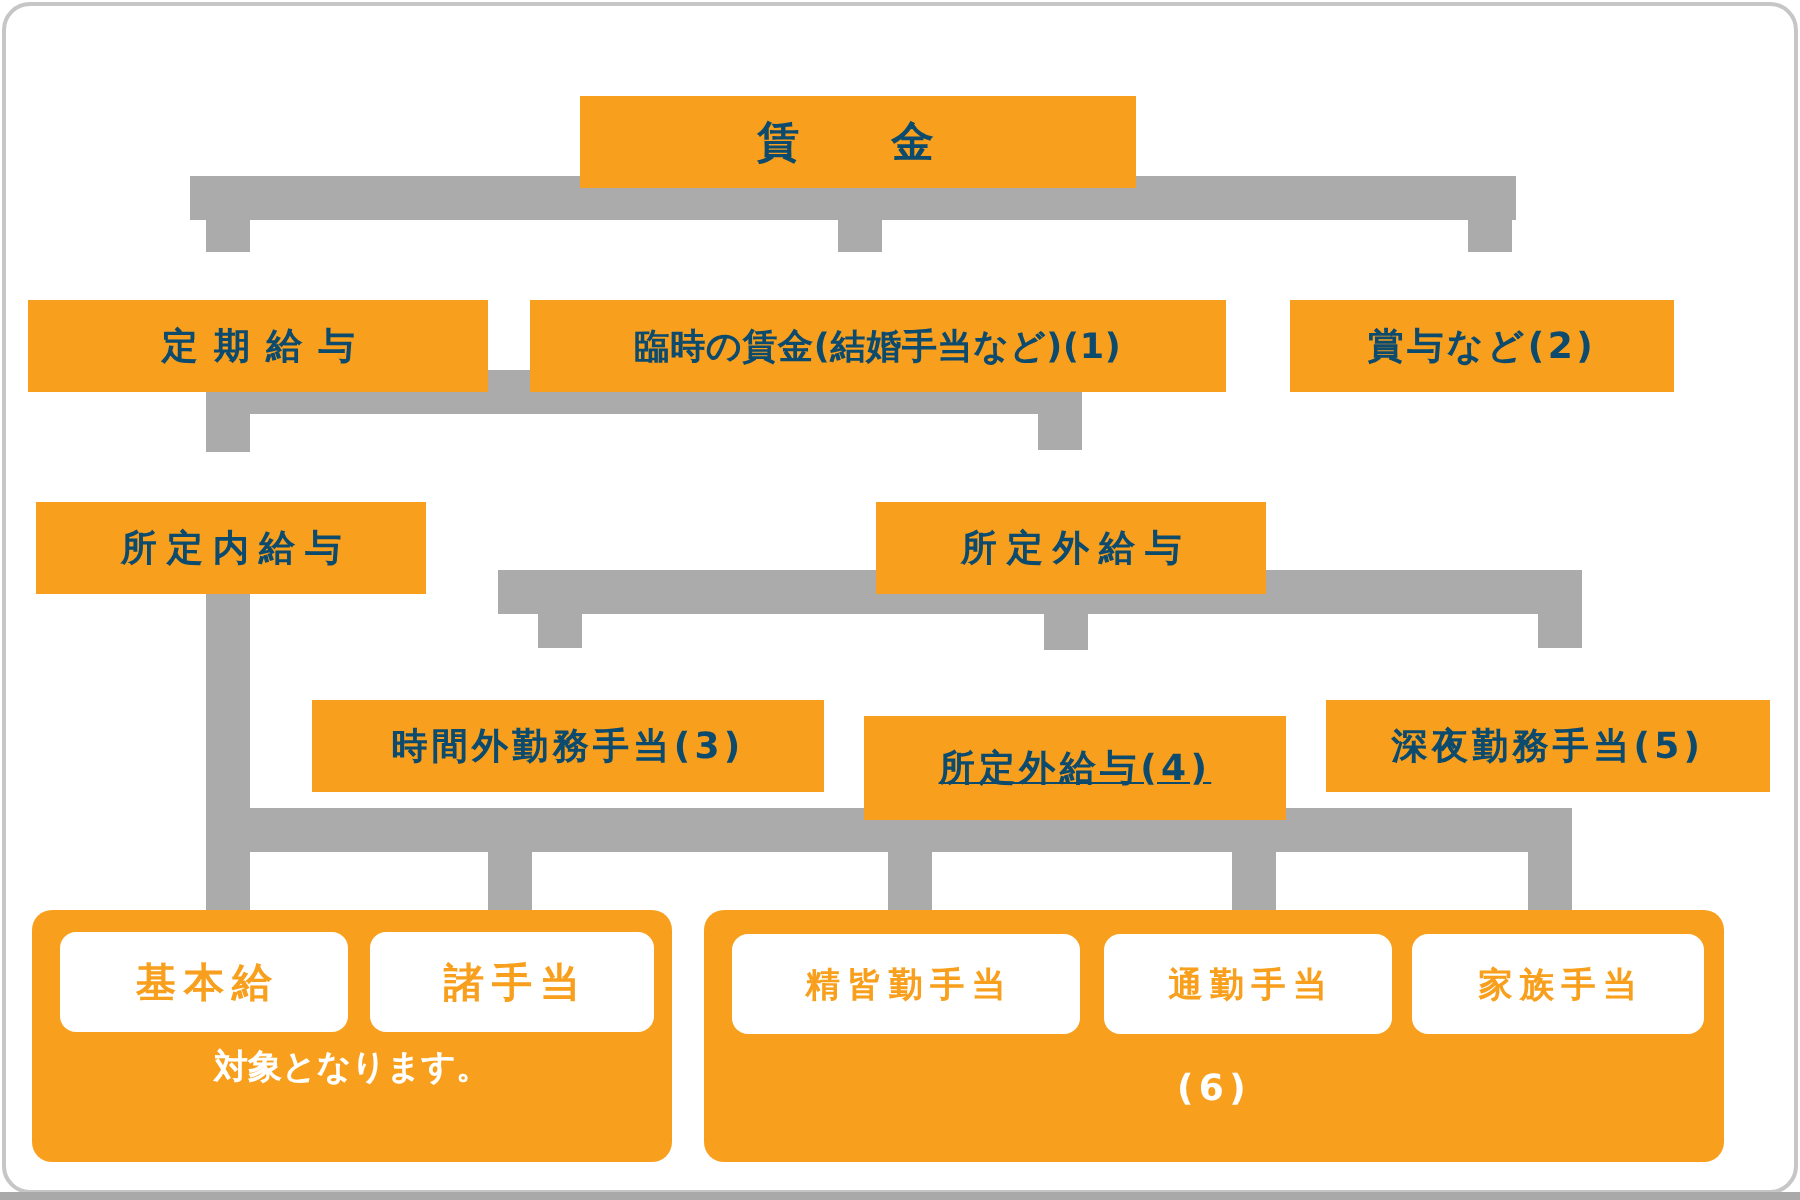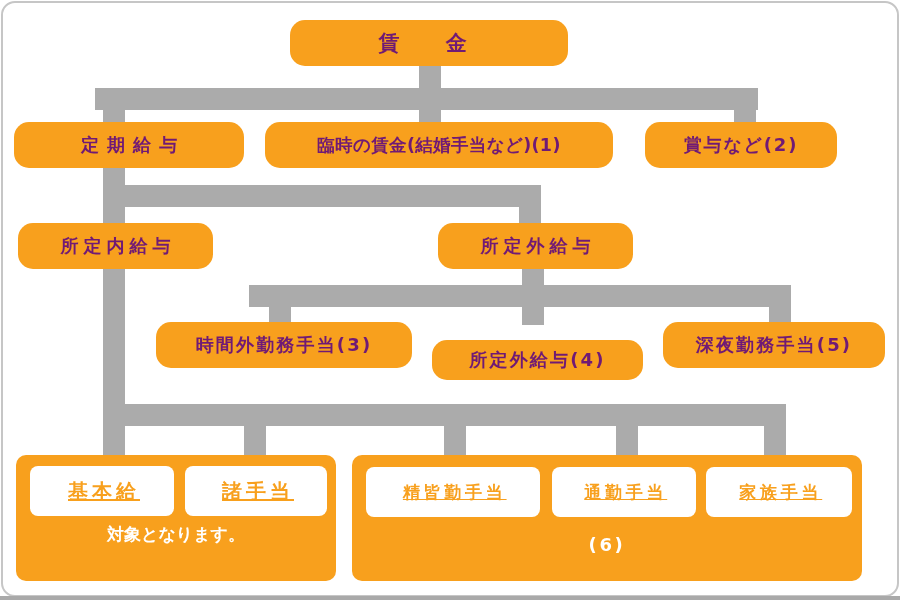--- a/index.html
+++ b/index.html
@@ -12,31 +12,31 @@
   }
   .frame{
     position:absolute;left:1px;top:1px;right:1px;bottom:3px;
     border:2px solid #C6C6C6;border-radius:14px;background:#fff;
   }
   .bottom-edge{
     position:absolute;left:0;top:596px;width:900px;height:4px;background:#A9A9A9;
   }
   .line{position:absolute;background:var(--line);}
   .box{
-    position:absolute;background:var(--orange);color:#701a75;
+    position:absolute;background:var(--orange);color:#0c4a6e;
     display:flex;align-items:center;justify-content:center;
-    border-radius:15px;font-size:18px;white-space:nowrap;
+    border-radius:0;font-size:18px;white-space:nowrap;margin-top:28px;
   }
   .group{
     position:absolute;background:var(--orange);border-radius:10px;
   }
   .wbox{
     position:absolute;background:#fff;color:var(--orange);
     display:flex;align-items:center;justify-content:center;
-    border-radius:8px;font-size:18px;white-space:nowrap;text-decoration:underline;
+    border-radius:8px;font-size:18px;white-space:nowrap;
   }
   .caption{
     position:absolute;color:#fff;text-align:center;font-size:17px;line-height:1.45;
   }
 
   
   .v-root{left:419px;top:62px;width:22px;height:48px;}
   .bar1{left:95px;top:88px;width:663px;height:22px;}
   .drop-teiki{left:103px;top:108px;width:22px;height:18px;}
   .drop-rinji{left:419px;top:108px;width:22px;height:18px;}
@@ -60,21 +60,21 @@
   .drop-b5{left:764px;top:424px;width:22px;height:33px;}
 
   
   .n-root{left:290px;top:20px;width:278px;height:46px;font-size:21px;letter-spacing:.6em;}
   .n-teiki{left:14px;top:122px;width:222px;height:46px;letter-spacing:.45em;padding-left:.45em;}
   .n-rinji{left:265px;top:122px;width:348px;height:46px;font-size:17.5px;letter-spacing:.02em;}
   .n-shoyo{left:645px;top:122px;width:192px;height:46px;letter-spacing:.1em;}
   .n-shoteinai{left:18px;top:223px;width:190px;height:46px;letter-spacing:.28em;padding-left:.28em;}
   .n-shoteigai{left:438px;top:223px;width:190px;height:46px;letter-spacing:.28em;padding-left:.28em;}
   .n-jikangai{left:156px;top:322px;width:256px;height:46px;letter-spacing:.12em;}
-  .n-shoteigai4{left:432px;top:340px;width:211px;height:40px;letter-spacing:.12em;}
+  .n-shoteigai4{left:432px;top:330px;width:211px;height:52px;letter-spacing:.12em;text-decoration:underline;}
   .n-shinya{left:663px;top:322px;width:222px;height:46px;letter-spacing:.12em;}
 
   
   .g-left{left:16px;top:455px;width:320px;height:126px;}
   .g-right{left:352px;top:455px;width:510px;height:126px;}
   .n-kihonkyu{left:30px;top:466px;width:140px;height:50px;font-size:20px;letter-spacing:.2em;padding-left:.2em;}
   .n-shoteate{left:185px;top:466px;width:138px;height:50px;font-size:20px;letter-spacing:.2em;padding-left:.2em;}
   .n-seikaikin{left:366px;top:467px;width:170px;height:50px;font-size:17px;letter-spacing:.22em;padding-left:.22em;}
   .n-tsukin{left:552px;top:467px;width:140px;height:50px;font-size:17px;letter-spacing:.22em;padding-left:.22em;}
   .n-kazoku{left:706px;top:467px;width:142px;height:50px;font-size:17px;letter-spacing:.22em;padding-left:.22em;}

